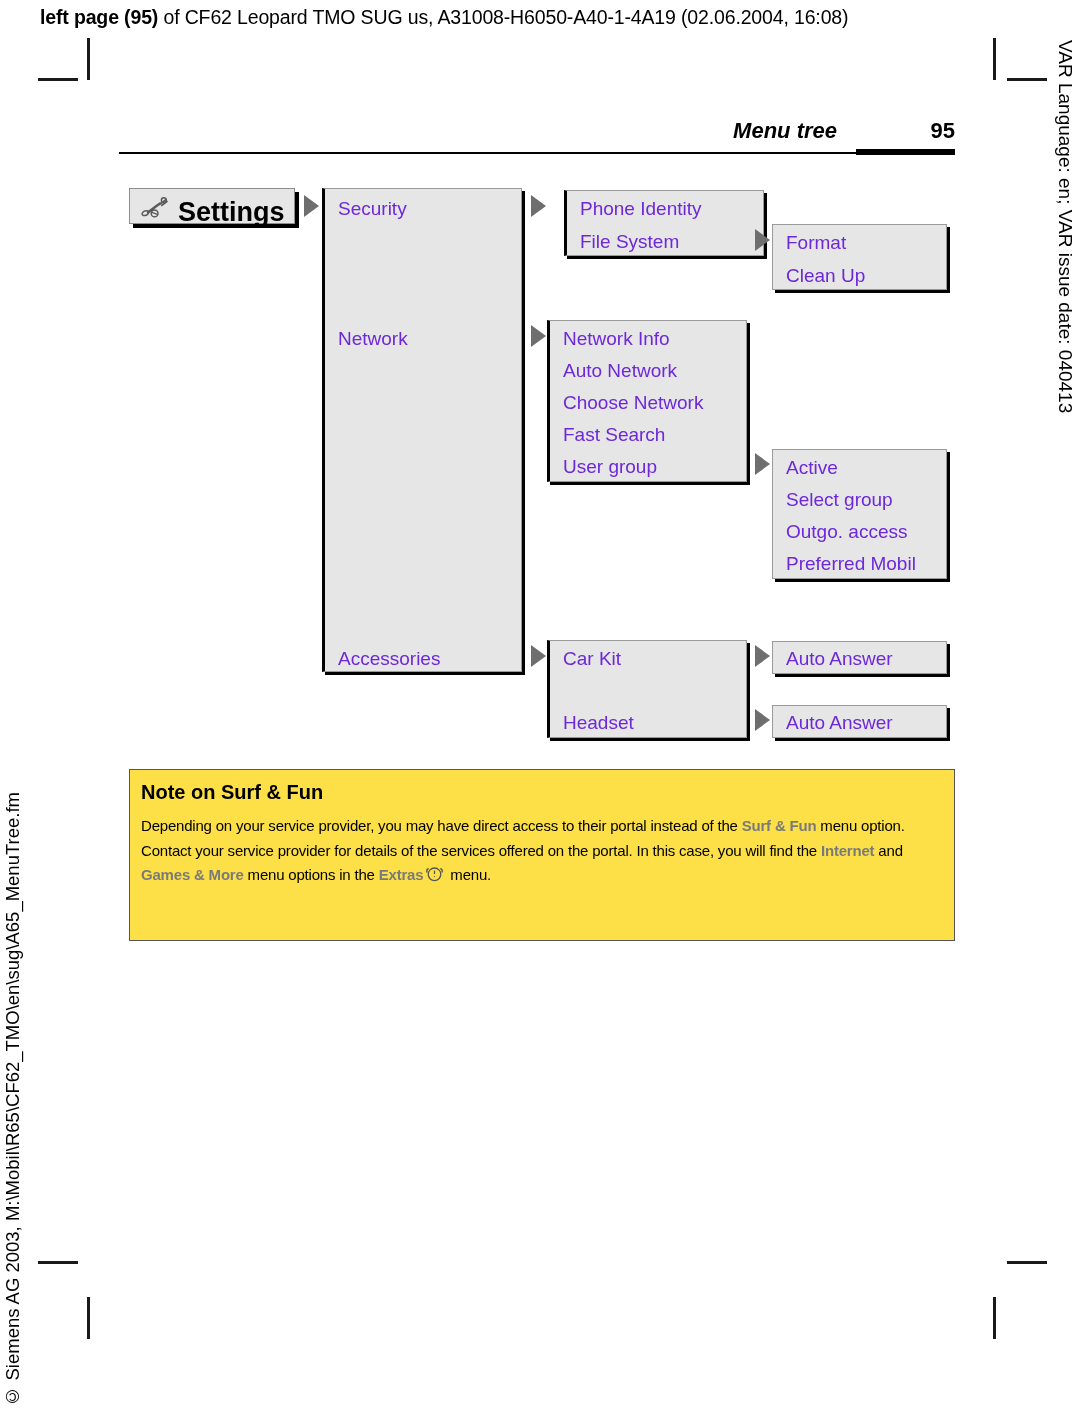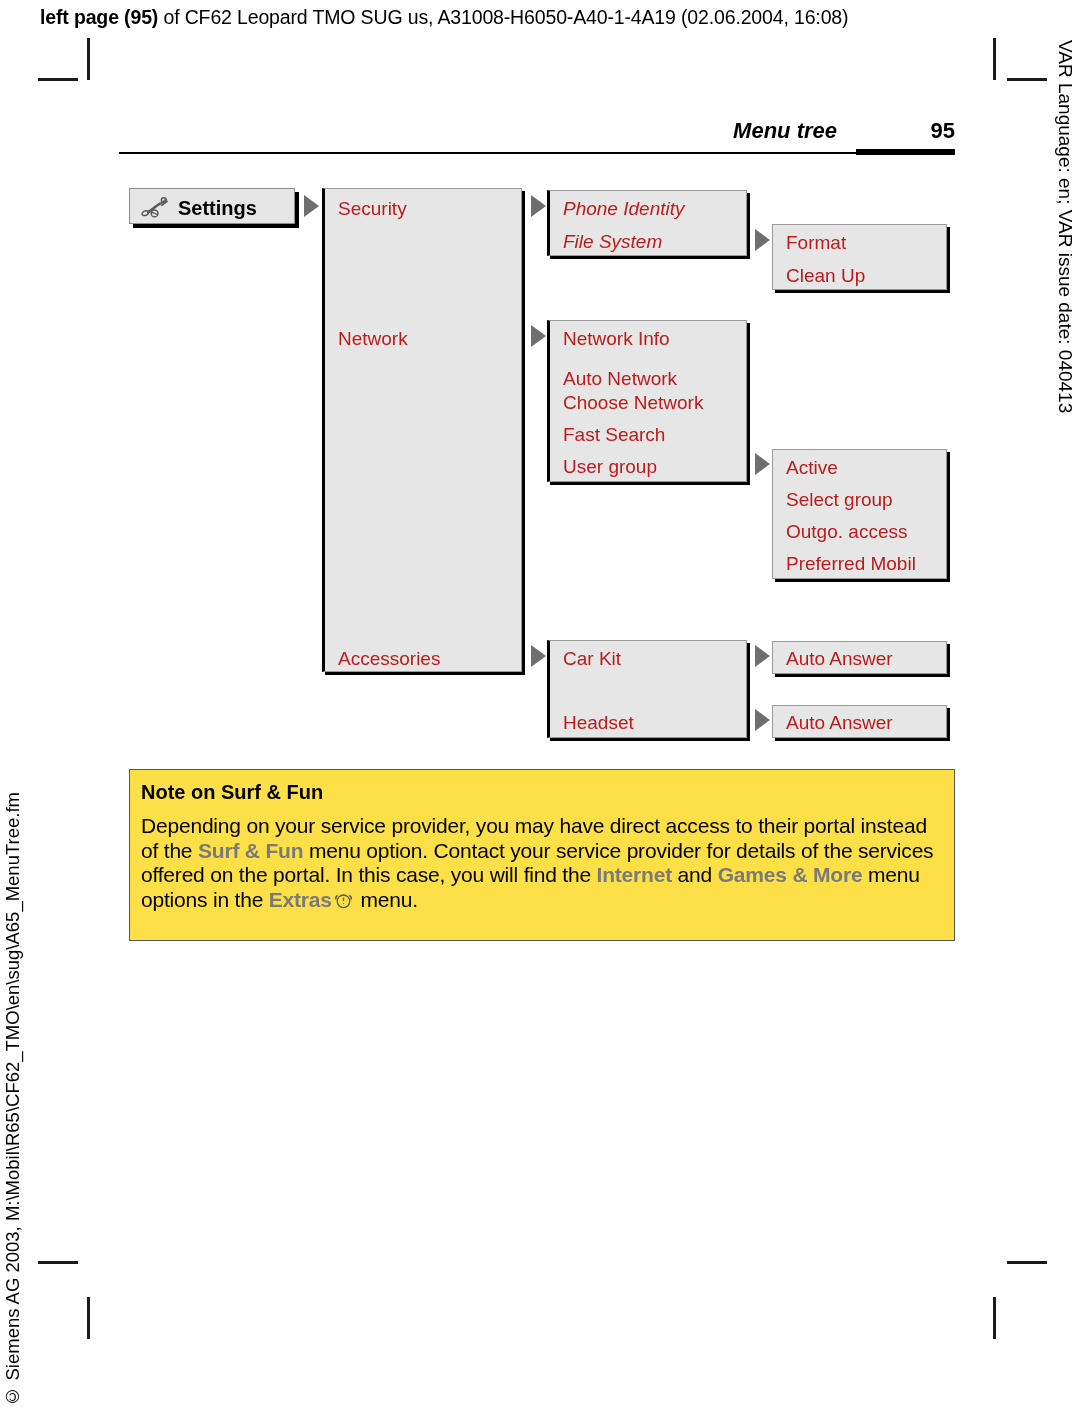--- a/index.html
+++ b/index.html
@@ -109,21 +109,21 @@
   .mbox.col2 {
     border-left: 3px solid #000;
     box-shadow: 3px 3px 0 0 #000;
   }
   .mitem {
     position: absolute;
     left: 13px;
     font-size: 19px;
     white-space: nowrap;
     line-height: 19px;
-    color: #b91c1c;
+    color: #6d28d9;
   }
 
   .arrow {
     position: absolute;
     width: 0;
     height: 0;
     border-top: 11px solid transparent;
     border-bottom: 11px solid transparent;
     border-left: 15px solid #6e6e6e;
   }
@@ -137,21 +137,21 @@
     height: 36px;
     background: #e6e6e6;
     border: 1px solid #8d8d8d;
     box-shadow: 4px 4px 0 0 #000;
     box-sizing: border-box;
   }
   #settings-box .label {
     position: absolute;
     left: 48px;
     top: 8px;
-    font-size: 20px;
+    font-size: 27px;
     font-weight: bold;
     white-space: nowrap;
   }
   #settings-box .wrench {
     position: absolute;
     left: 10px;
     top: 7px;
   }
 
   
@@ -170,21 +170,21 @@
     left: 11px;
     top: 11px;
     font-size: 20px;
     font-weight: bold;
   }
   #note-p1 {
     position: absolute;
     left: 11px;
     top: 44px;
     width: 805px;
-    font-size: 21px;
+    font-size: 15px;
     line-height: 24.5px;
     letter-spacing: -0.2px;
   }
   #note-p2 {
     position: absolute;
     left: 11px;
     top: 147px;
     width: 805px;
     font-size: 19.5px;
     line-height: 24.5px;
@@ -241,34 +241,34 @@
 <div class="mbox col2" style="left:322px; top:188px; width:200px; height:484px;">
   <span class="mitem" style="top:10px;">Security</span>
   <span class="mitem" style="top:140px;">Network</span>
   <span class="mitem" style="top:460px;">Accessories</span>
 </div>
 
 <div class="arrow" style="left:531px; top:195px;"></div>
 <div class="arrow" style="left:531px; top:325px;"></div>
 <div class="arrow" style="left:531px; top:645px;"></div>
 
-<div class="mbox col2" style="left:547px; top:190px; width:200px; height:66px;font-style:italic;">
+<div class="mbox col2" style="left:564px; top:190px; width:200px; height:66px;">
   <span class="mitem" style="top:8px;">Phone Identity</span>
   <span class="mitem" style="top:41px;">File System</span>
 </div>
 <div class="arrow" style="left:755px; top:229px;"></div>
 
 <div class="mbox" style="left:772px; top:224px; width:175px; height:66px;">
   <span class="mitem" style="top:8px;">Format</span>
   <span class="mitem" style="top:41px;">Clean Up</span>
 </div>
 
 <div class="mbox col2" style="left:547px; top:320px; width:200px; height:162px;">
   <span class="mitem" style="top:8px;">Network Info</span>
-  <span class="mitem" style="top:48px;text-align:right;">Auto Network</span>
+  <span class="mitem" style="top:40px;text-align:right;">Auto Network</span>
   <span class="mitem" style="top:72px;">Choose Network</span>
   <span class="mitem" style="top:104px;">Fast Search</span>
   <span class="mitem" style="top:136px;">User group</span>
 </div>
 <div class="arrow" style="left:755px; top:453px;"></div>
 
 <div class="mbox" style="left:772px; top:449px; width:175px; height:130px;">
   <span class="mitem" style="top:8px;">Active</span>
   <span class="mitem" style="top:40px;">Select group</span>
   <span class="mitem" style="top:72px;">Outgo. access</span>

